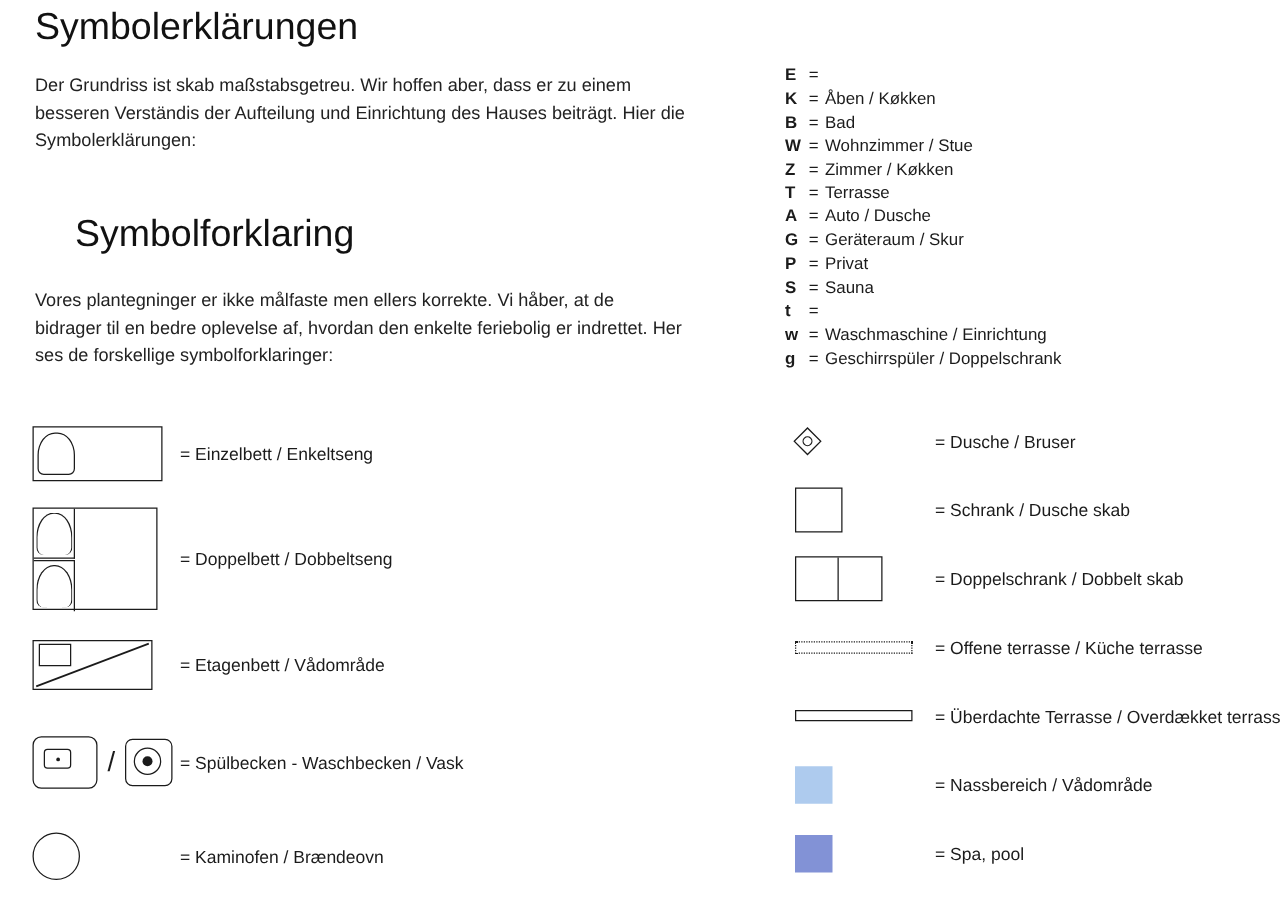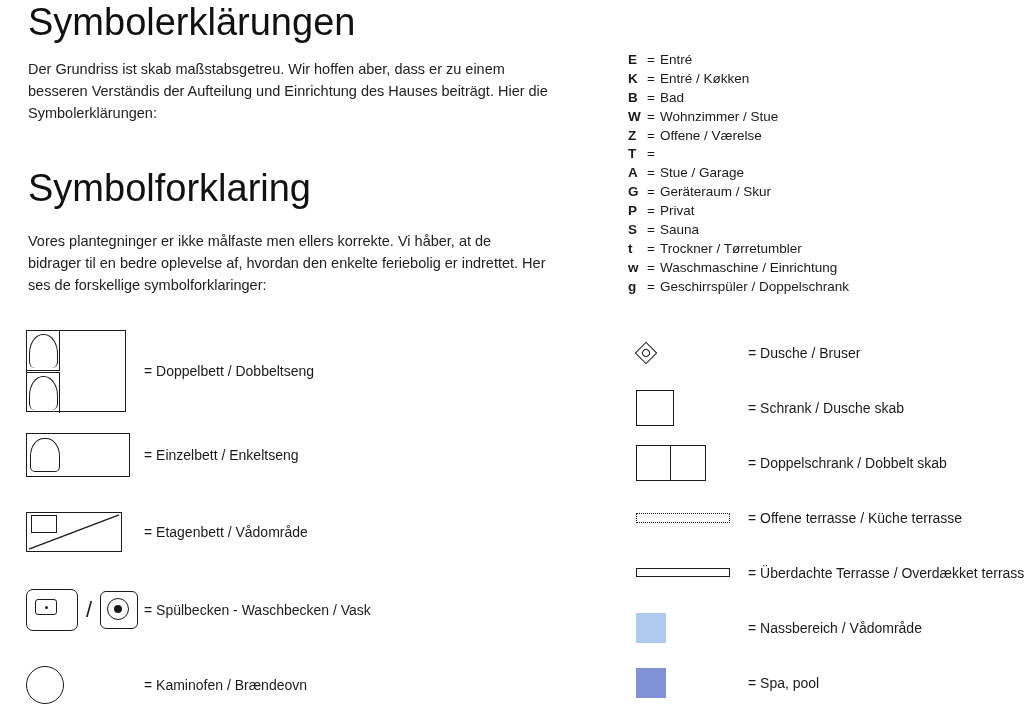--- a/index.html
+++ b/index.html
@@ -30,21 +30,21 @@
     width: 560px;
   }
   .col-right {
     position: absolute;
     left: 628px;
     top: 52px;
     width: 380px;
   }
 
   h1.title {
-    font-size: 38px;
+    font-size: 30px;
     font-weight: 400;
     letter-spacing: 0px;
     margin: 0;
     padding: 0;
     line-height: 44px;
     color: #111;
   }
   .title-1 { margin-top: 4px; }
   .title-2 { margin-top: 20px; }
 
@@ -342,118 +342,117 @@
   }
 </style>
 </head>
 <body>
 
 <div class="page">
 
   <div class="col-left">
     <h1 class="title title-1">Symbolerklärungen</h1>
     <p class="para">Der Grundriss ist skab maßstabsgetreu. Wir hoffen aber, dass er zu einem besseren Verständis der Aufteilung und Einrichtung des Hauses beiträgt. Hier die Symbolerklärungen:</p>
-    <h1 class="title title-2" style="margin-top:42px;">Symbolforklaring</h1>
+    <h1 class="title title-2" style="margin-top:42px;margin-left:32px;">Symbolforklaring</h1>
     <p class="para" style="margin-top:20px;">Vores plantegninger er ikke målfaste men ellers korrekte. Vi håber, at de bidrager til en bedre oplevelse af, hvordan den enkelte feriebolig er indrettet. Her ses de forskellige symbolforklaringer:</p>
   </div>
 
   <div class="col-right">
     <div class="abbr-list">
 
       <div class="abbr-row">
         <span class="abbr-key">E</span>
         <span class="abbr-eq">=</span>
-        <span class="abbr-val">Entré</span>
       </div>
       <div class="abbr-row">
         <span class="abbr-key">K</span>
         <span class="abbr-eq">=</span>
-        <span class="abbr-val">Entré / Køkken</span>
+        <span class="abbr-val">Åben / Køkken</span>
       </div>
       <div class="abbr-row">
         <span class="abbr-key">B</span>
         <span class="abbr-eq">=</span>
         <span class="abbr-val">Bad</span>
       </div>
       <div class="abbr-row">
         <span class="abbr-key">W</span>
         <span class="abbr-eq">=</span>
         <span class="abbr-val">Wohnzimmer / Stue</span>
       </div>
       <div class="abbr-row">
         <span class="abbr-key">Z</span>
         <span class="abbr-eq">=</span>
-        <span class="abbr-val">Offene / Værelse</span>
+        <span class="abbr-val">Zimmer / Køkken</span>
       </div>
       <div class="abbr-row">
         <span class="abbr-key">T</span>
         <span class="abbr-eq">=</span>
+        <span class="abbr-val">Terrasse</span>
       </div>
       <div class="abbr-row">
         <span class="abbr-key">A</span>
         <span class="abbr-eq">=</span>
-        <span class="abbr-val">Stue / Garage</span>
+        <span class="abbr-val">Auto / Dusche</span>
       </div>
       <div class="abbr-row">
         <span class="abbr-key">G</span>
         <span class="abbr-eq">=</span>
         <span class="abbr-val">Geräteraum / Skur</span>
       </div>
       <div class="abbr-row">
         <span class="abbr-key">P</span>
         <span class="abbr-eq">=</span>
         <span class="abbr-val">Privat</span>
       </div>
       <div class="abbr-row">
         <span class="abbr-key">S</span>
         <span class="abbr-eq">=</span>
         <span class="abbr-val">Sauna</span>
       </div>
       <div class="abbr-row">
         <span class="abbr-key">t</span>
         <span class="abbr-eq">=</span>
-        <span class="abbr-val">Trockner / Tørretumbler</span>
       </div>
       <div class="abbr-row">
         <span class="abbr-key">w</span>
         <span class="abbr-eq">=</span>
         <span class="abbr-val">Waschmaschine / Einrichtung</span>
       </div>
       <div class="abbr-row">
         <span class="abbr-key">g</span>
         <span class="abbr-eq">=</span>
         <span class="abbr-val">Geschirrspüler / Doppelschrank</span>
       </div>
 
     </div>
   </div>
 
   <div class="legend-left">
+
+    <div class="lrow" style="height:76px;">
+      <div class="gfx" style="width:118px;">
+        <div class="bed-single">
+          <div class="arc"></div>
+        </div>
+      </div>
+      <div class="label">= Einzelbett / Enkeltseng</div>
+    </div>
 
     <div class="lrow" style="height:92px;">
       <div class="gfx" style="width:118px;">
         <div class="bed-double">
           <div class="pillow top"></div>
           <div class="pillow bot"></div>
           <div class="arc top"></div>
           <div class="arc bot"></div>
         </div>
       </div>
       <div class="label">= Doppelbett / Dobbeltseng</div>
     </div>
 
-    <div class="lrow" style="height:76px;">
-      <div class="gfx" style="width:118px;">
-        <div class="bed-single">
-          <div class="arc"></div>
-        </div>
-      </div>
-      <div class="label">= Einzelbett / Enkeltseng</div>
-    </div>
-
     <div class="lrow" style="height:78px;">
       <div class="gfx" style="width:118px;">
         <div class="bed-bunk">
           <svg class="diag" viewBox="0 0 96 40" preserveAspectRatio="none">
             <line x1="2" y1="38" x2="94" y2="2" stroke="#1b1b1b" stroke-width="1.4"></line>
           </svg>
           <div class="inner"></div>
         </div>
       </div>
       <div class="label">= Etagenbett / Vådområde</div>

